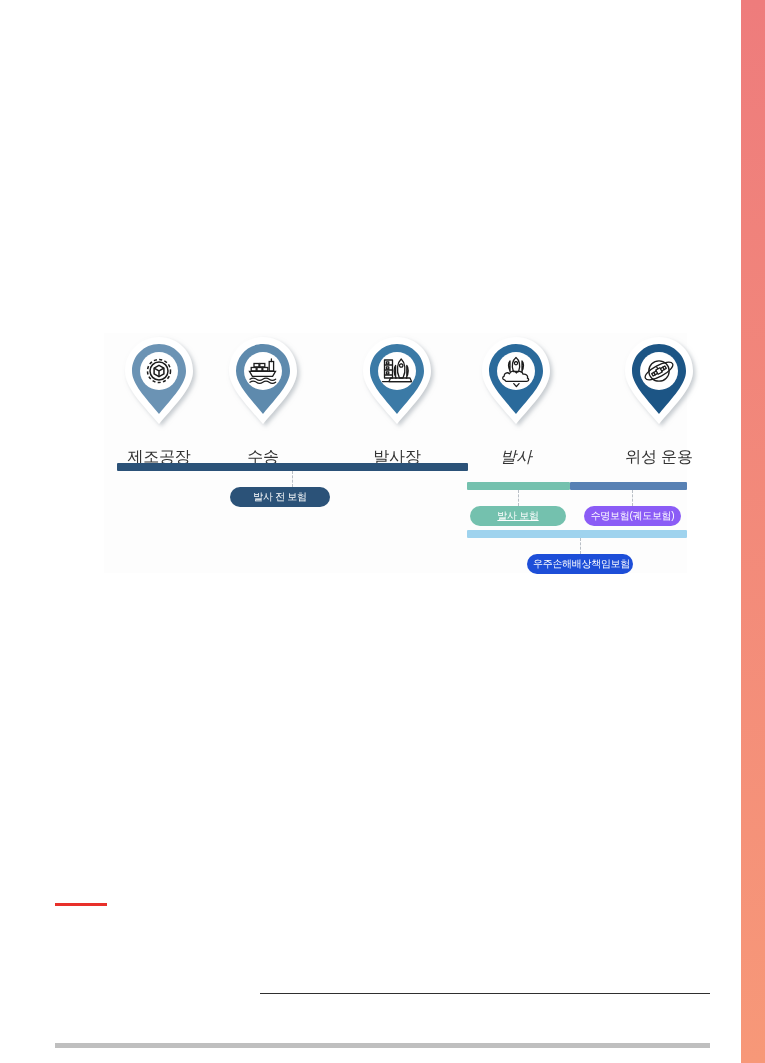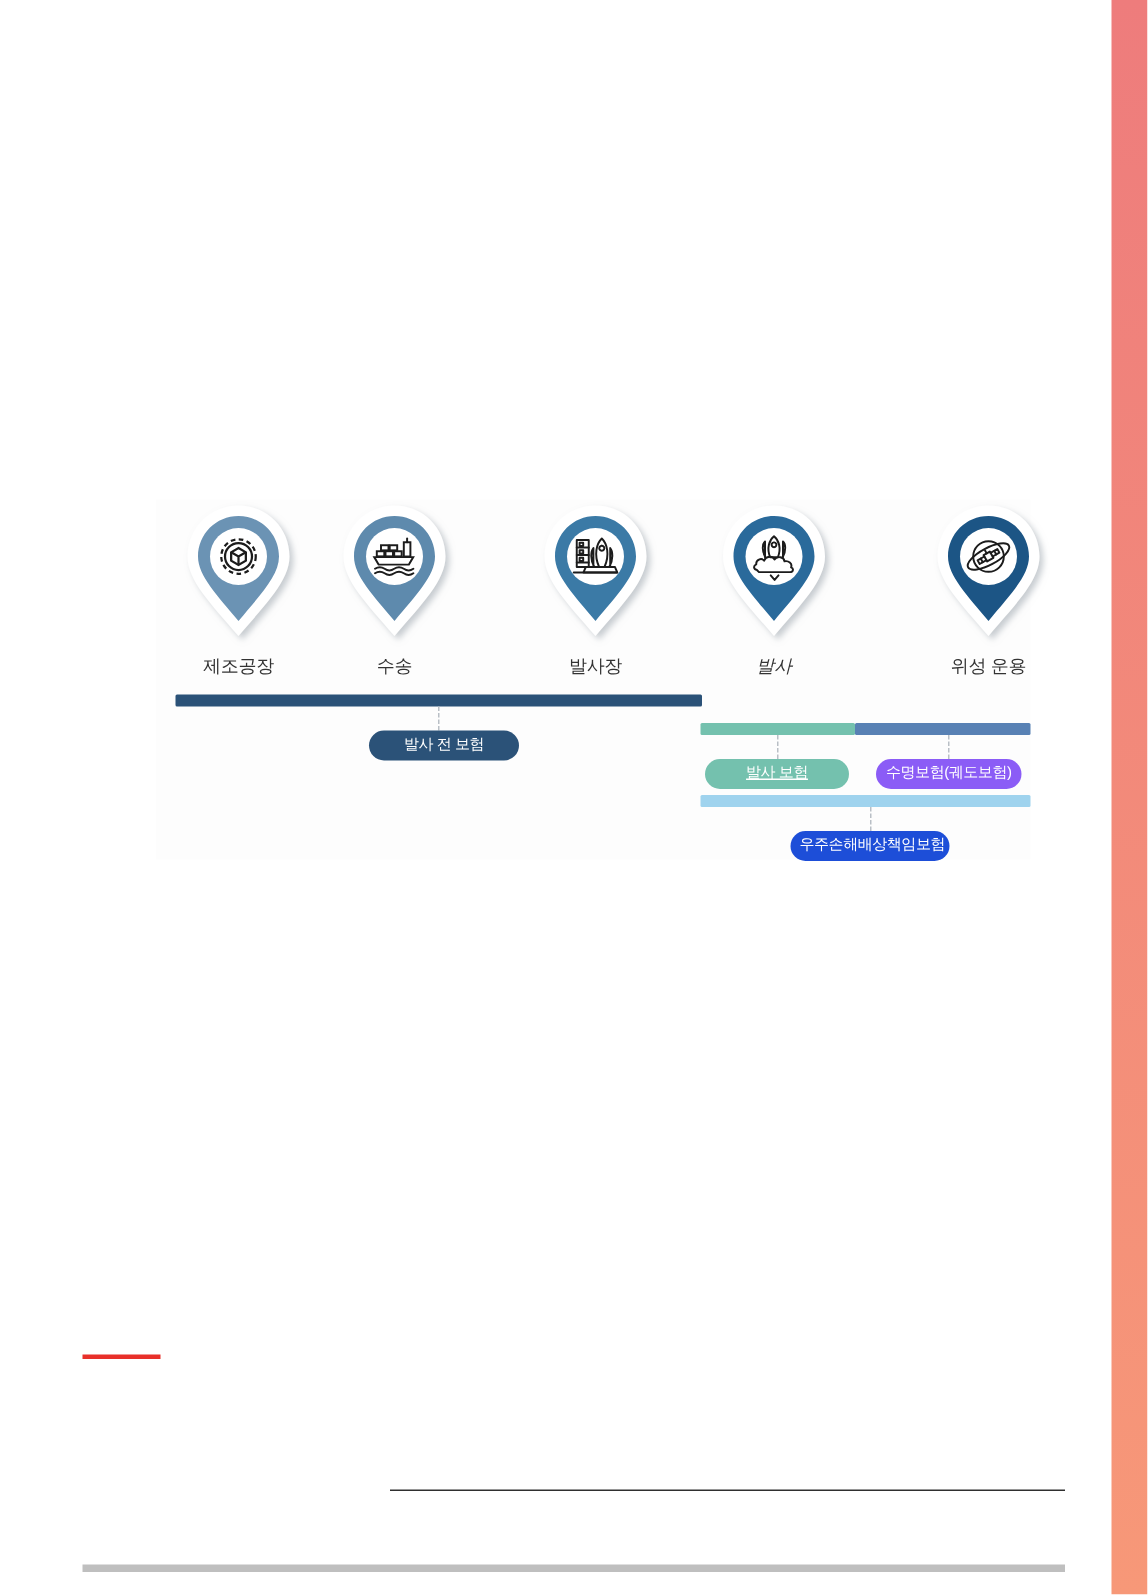--- a/index.html
+++ b/index.html
@@ -51,22 +51,22 @@
     text-align: center;
   }
   .pin-graphic {
     position: relative;
     width: 82px;
     height: 100px;
     margin: 0 auto;
   }
   .pin-graphic svg { display: block; }
   .pin-label {
-    margin-top: 3px;
-    font-size: 12px;
+    margin-top: 14px;
+    font-size: 16px;
     color: #333333;
     letter-spacing: -0.2px;
     white-space: nowrap;
   }
 
   
   .bar {
     position: absolute;
     height: 8px;
     border-radius: 1px;
@@ -271,21 +271,21 @@
             </g>
           </g>
         </svg>
       </div>
       <div class="pin-label">위성 운용</div>
     </div>
   </div>
 
   <div class="bar" style="left:13px; top:130px; width:351px; background:#2b5278;"></div>
   <div class="connector" style="left:188px; top:138px; height:16px;"></div>
-  <div class="pill" style="left:142px; top:154px; width:100px; background:#2b5278;">발사 전 보험</div>
+  <div class="pill" style="left:126px; top:154px; width:100px; background:#2b5278;">발사 전 보험</div>
 
   <div class="bar" style="left:363px; top:149px; width:103px; background:#74c1ae;"></div>
   <div class="connector" style="left:414px; top:157px; height:16px;"></div>
   <div class="pill" style="left:366px; top:173px; width:96px; background:#74c1ae;text-decoration:underline;">발사 보험</div>
 
   <div class="bar" style="left:466px; top:149px; width:117px; background:#5881b4;"></div>
   <div class="connector" style="left:528px; top:157px; height:16px;"></div>
   <div class="pill" style="left:480px; top:173px; width:97px; background:#8b5cf6;">수명보험(궤도보험)</div>
 
   <div class="bar" style="left:363px; top:197px; width:220px; background:#9fd3ee;"></div>

